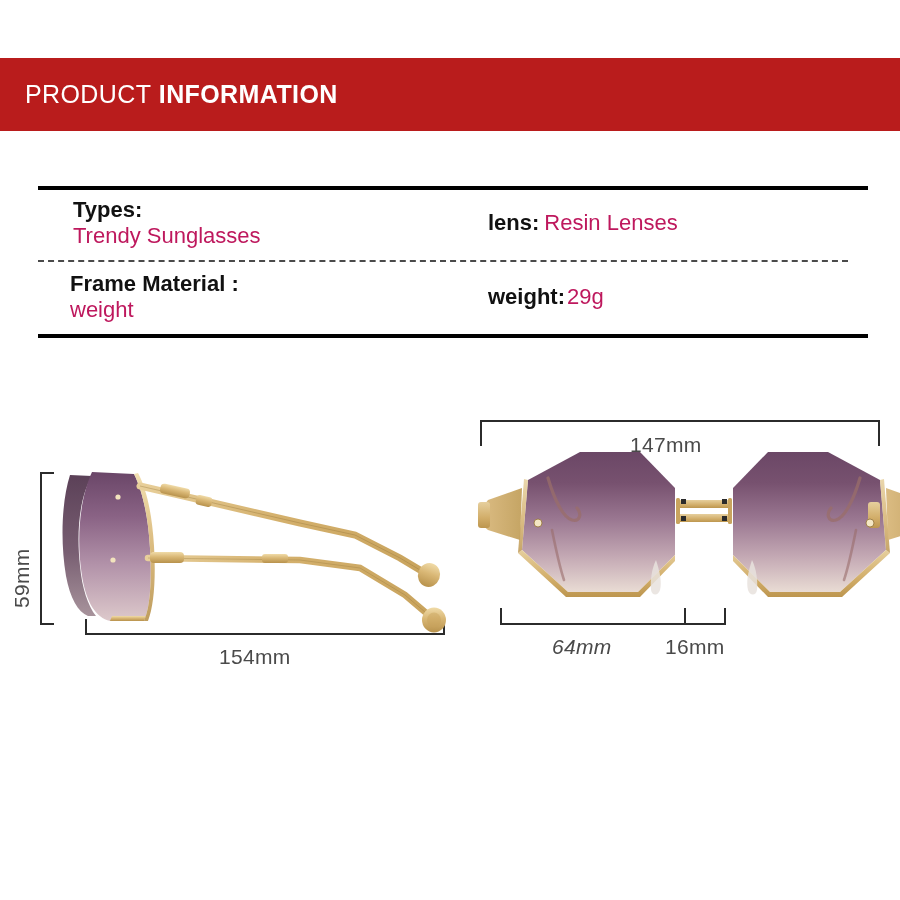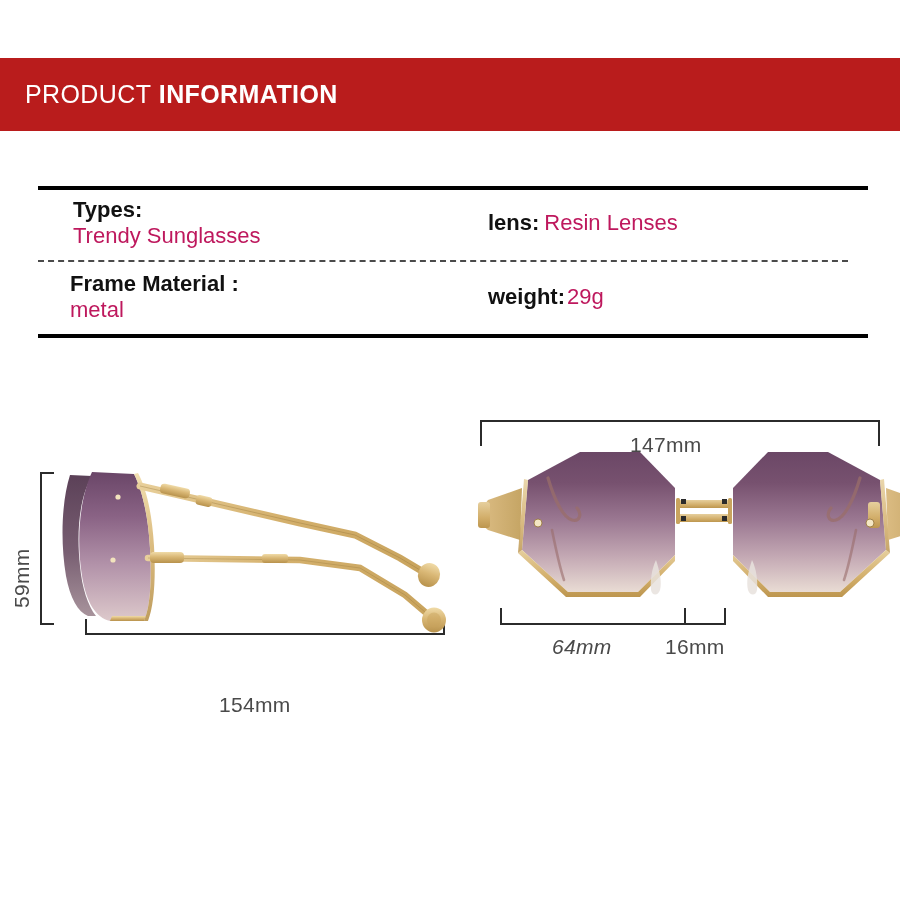--- a/index.html
+++ b/index.html
@@ -147,42 +147,42 @@
     </div>
     <div class="spec-cell spec-cell-right">
       <span class="spec-label">lens:</span>
       <span class="spec-value">Resin Lenses</span>
     </div>
   </div>
 
   <div class="spec-row spec-row-2">
     <div class="spec-cell spec-cell-left">
       <span class="spec-label">Frame Material :</span>
-      <span class="spec-value spec-value-tight">metal</span>
+      <span class="spec-value spec-value-tight">weight</span>
     </div>
     <div class="spec-cell spec-cell-right">
       <span class="spec-label">weight:</span>
       <span class="spec-value spec-value-tight">29g</span>
     </div>
   </div>
 </div>
 
 <div class="figures">
 
   <div class="side-view">
 
     <div class="dim-line dim-v" style="left:40px; top:92px; height:152px;"></div>
     <div class="dim-line dim-h" style="left:40px; top:92px; width:14px;"></div>
     <div class="dim-line dim-h" style="left:40px; top:243px; width:14px;"></div>
     <div class="dim-text dim-text-vert" style="left:10px; top:228px;">59mm</div>
 
     <div class="dim-line dim-h" style="left:85px; top:253px; width:360px;"></div>
     <div class="dim-line dim-v" style="left:85px; top:239px; height:15px;"></div>
     <div class="dim-line dim-v" style="left:443px; top:239px; height:15px;"></div>
-    <div class="dim-text" style="left:219px; top:265px;margin-top:48px;">154mm</div>
+    <div class="dim-text" style="left:219px; top:265px;">154mm</div>
 
     <svg width="460" height="320" viewBox="0 0 460 320" style="position:absolute; left:0; top:0;">
       <defs>
         <linearGradient id="lensSideGrad" x1="0" y1="0" x2="0" y2="1">
           <stop offset="0%" stop-color="#6a4668"></stop>
           <stop offset="30%" stop-color="#8a6385"></stop>
           <stop offset="62%" stop-color="#b292a9"></stop>
           <stop offset="100%" stop-color="#ddc9cb"></stop>
         </linearGradient>
         <linearGradient id="lensSideBack" x1="0" y1="0" x2="0" y2="1">

